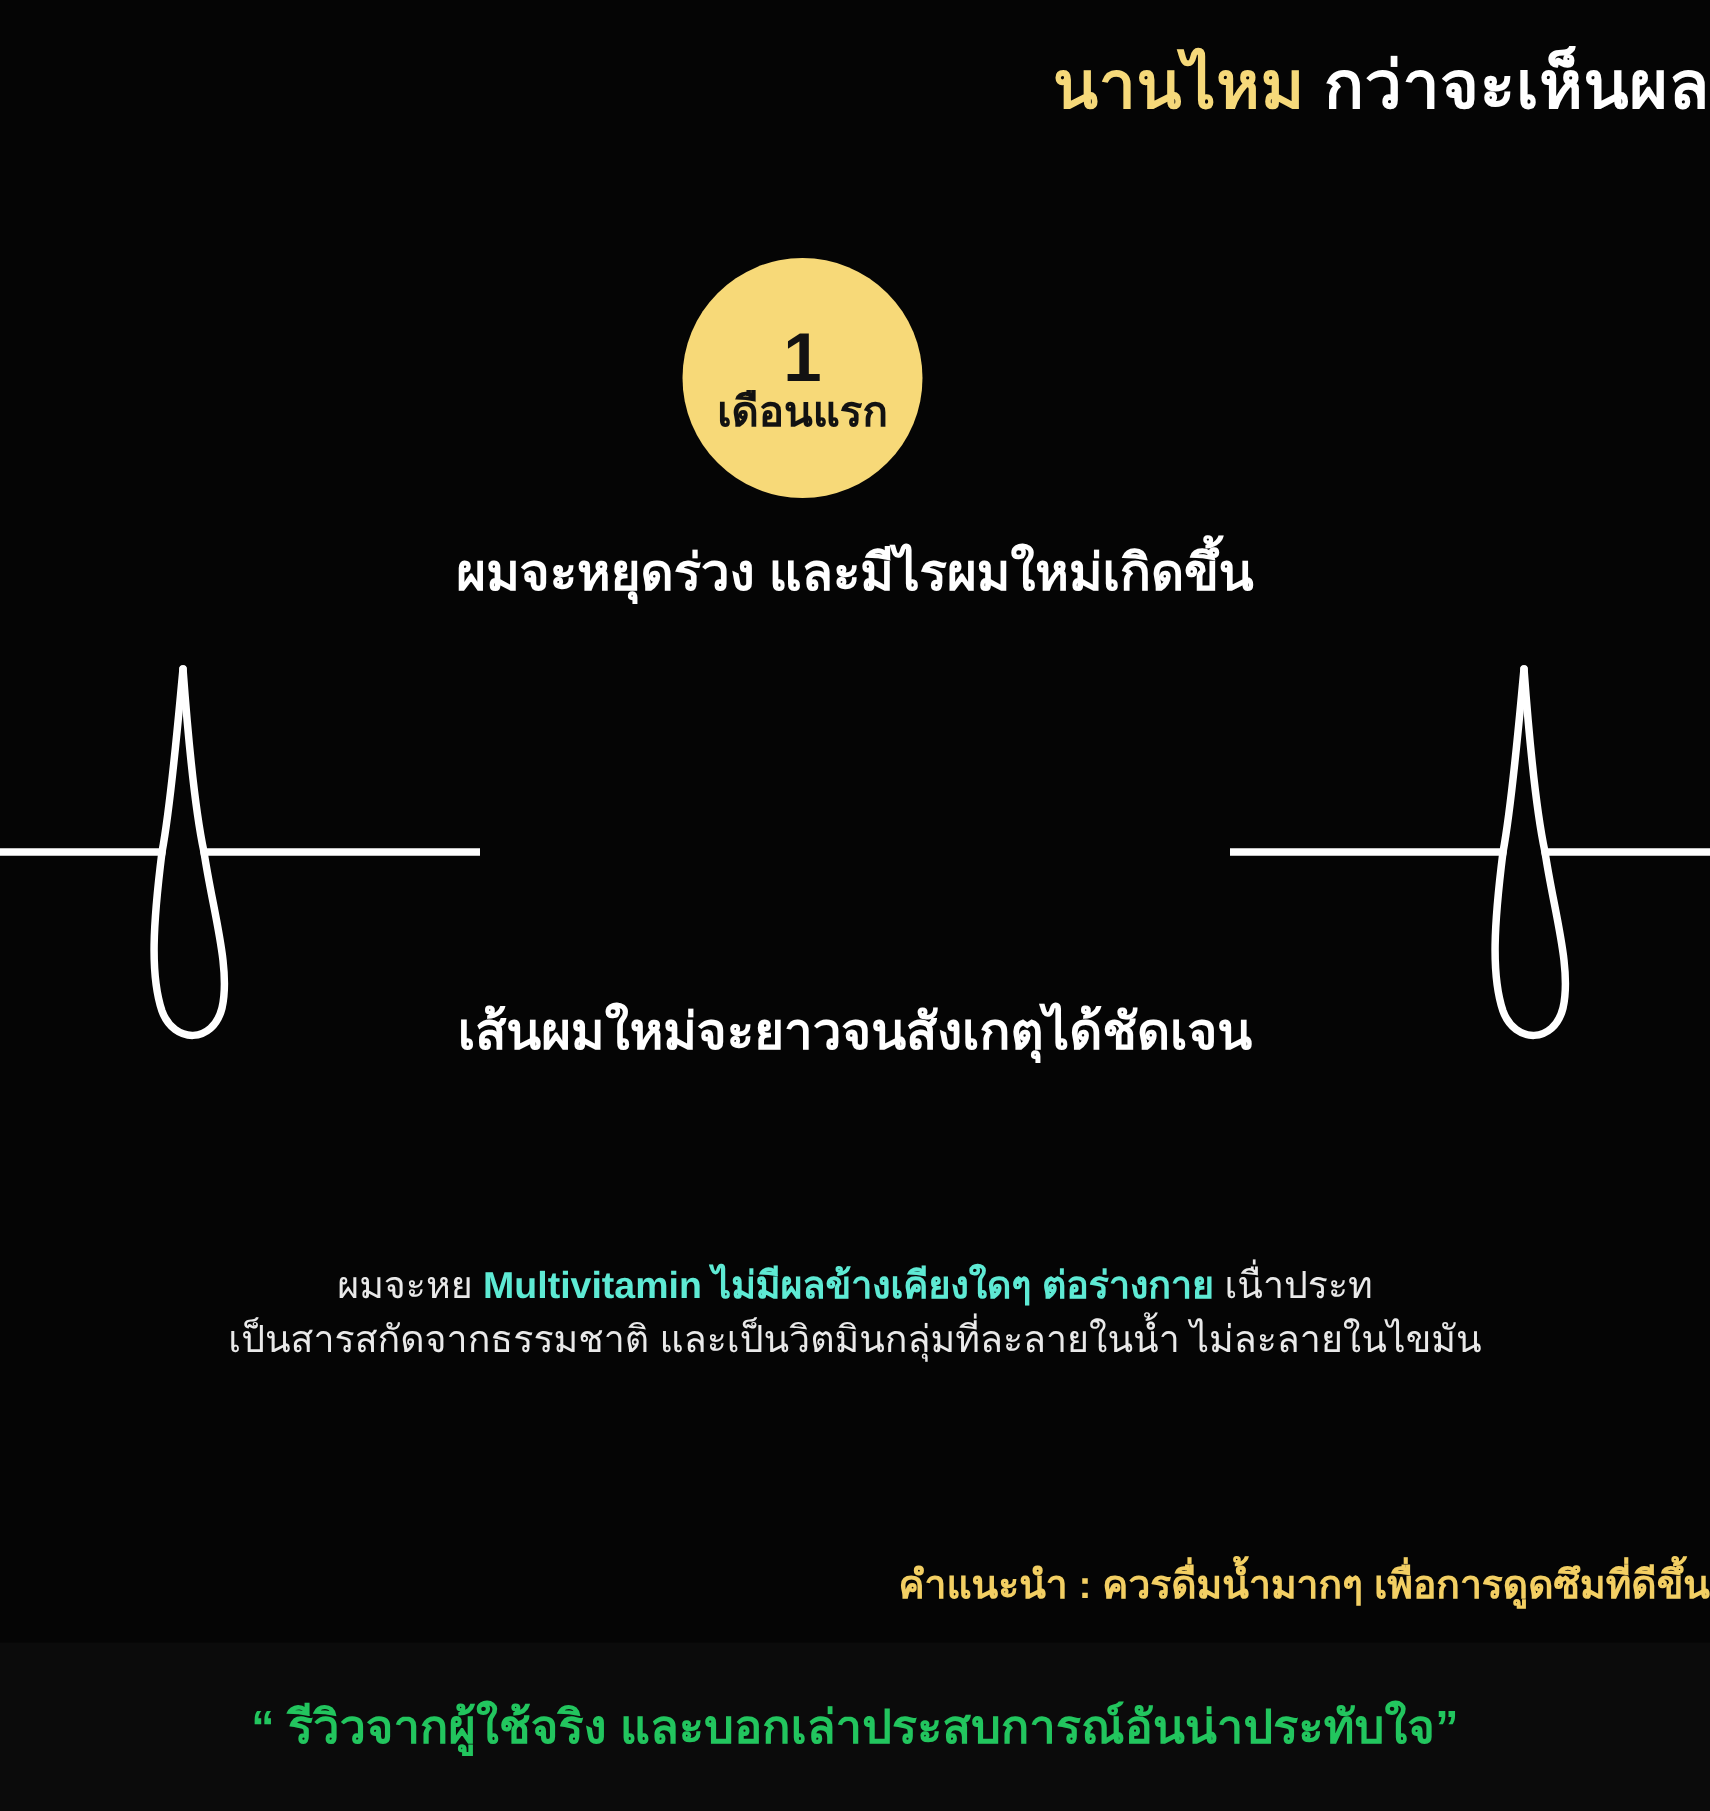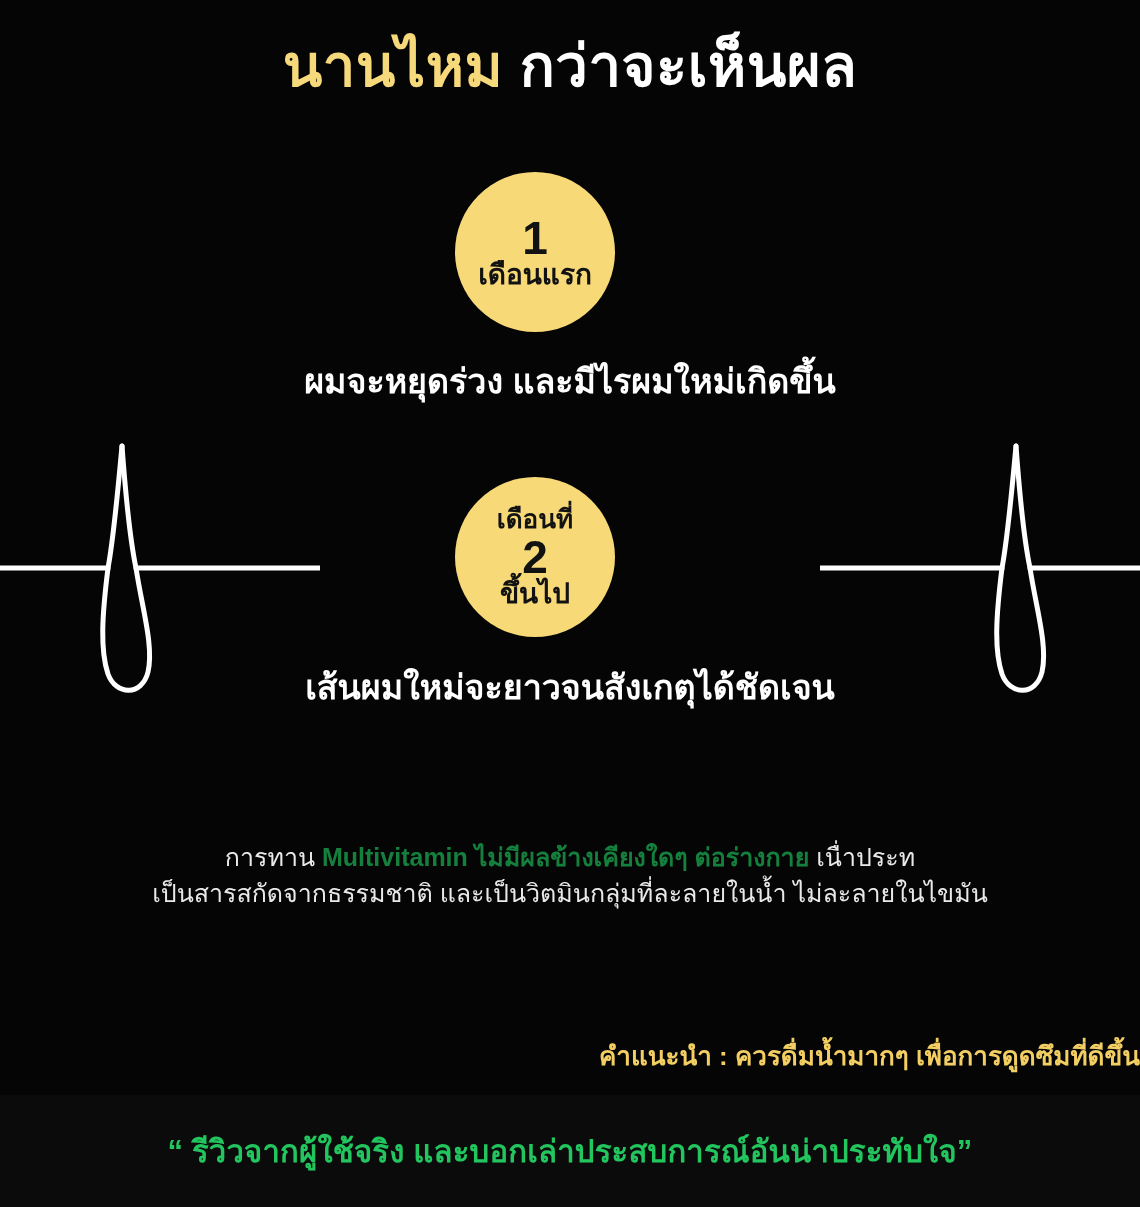--- a/index.html
+++ b/index.html
@@ -21,22 +21,22 @@
     inset: 0;
     background: #050505;
   }
 
   
   .headline {
     position: absolute;
     top: 34px;
     left: 0;
     width: 100%;
-    text-align: center;
-    font-size: 58px;
+    text-align: right;
+    font-size: 44px;
     font-weight: bold;
     letter-spacing: 0.5px;
     line-height: 1.1;
     white-space: nowrap;
   }
   .headline .hl-accent { color: #f6d97a; }
   .headline .hl-plain  { color: #ffffff; }
 
   
   .strand {
@@ -99,21 +99,21 @@
     left: 0;
     width: 100%;
     text-align: center;
   }
   .body-line {
     font-size: 25px;
     line-height: 1.42;
     color: #e9e9e9;
     white-space: nowrap;
   }
-  .body-line .accent { color: #15803d; font-weight: bold; }
+  .body-line .accent { color: #5eead4; font-weight: bold; }
 
   .advice {
     position: absolute;
     top: 1035px;
     left: 0;
     width: 100%;
     text-align: right;
     font-size: 26px;
     font-weight: bold;
     color: #f3cf63;
@@ -165,30 +165,25 @@
       <path d="M182 128 C176 176 174 210 182 234 C190 256 216 256 222 232 C228 206 216 168 210 128" stroke="#ffffff" stroke-width="5" stroke-linecap="round" fill="none"></path>
     </svg>
   </div>
 
   <div class="badge" id="badge-1">
     <span class="num">1</span>
     <span class="sub">เดือนแรก</span>
   </div>
   <div class="step-caption" id="caption-1">ผมจะหยุดร่วง และมีไรผมใหม่เกิดขึ้น</div>
 
-  <div class="badge" id="badge-2">
-    <span class="sub-top">เดือนที่</span>
-    <span class="num">2</span>
-    <span class="sub">ขึ้นไป</span>
-  </div>
   <div class="step-caption" id="caption-2">เส้นผมใหม่จะยาวจนสังเกตุได้ชัดเจน</div>
 
   <div class="body-block">
     <div class="body-line">
-      <span>การทาน </span><span class="accent">Multivitamin ไม่มีผลข้างเคียงใดๆ ต่อร่างกาย</span><span> เนื่าประท</span>
+      <span>ผมจะหย </span><span class="accent">Multivitamin ไม่มีผลข้างเคียงใดๆ ต่อร่างกาย</span><span> เนื่าประท</span>
     </div>
     <div class="body-line">เป็นสารสกัดจากธรรมชาติ และเป็นวิตมินกลุ่มที่ละลายในน้ำ ไม่ละลายในไขมัน</div>
   </div>
 
   <div class="advice">คำแนะนำ :  ควรดื่มน้ำมากๆ เพื่อการดูดซึมที่ดีขึ้น</div>
 
   <div class="review-band">
     <span class="review-text">“ รีวิวจากผู้ใช้จริง และบอกเล่าประสบการณ์อันน่าประทับใจ”</span>
   </div>
 

